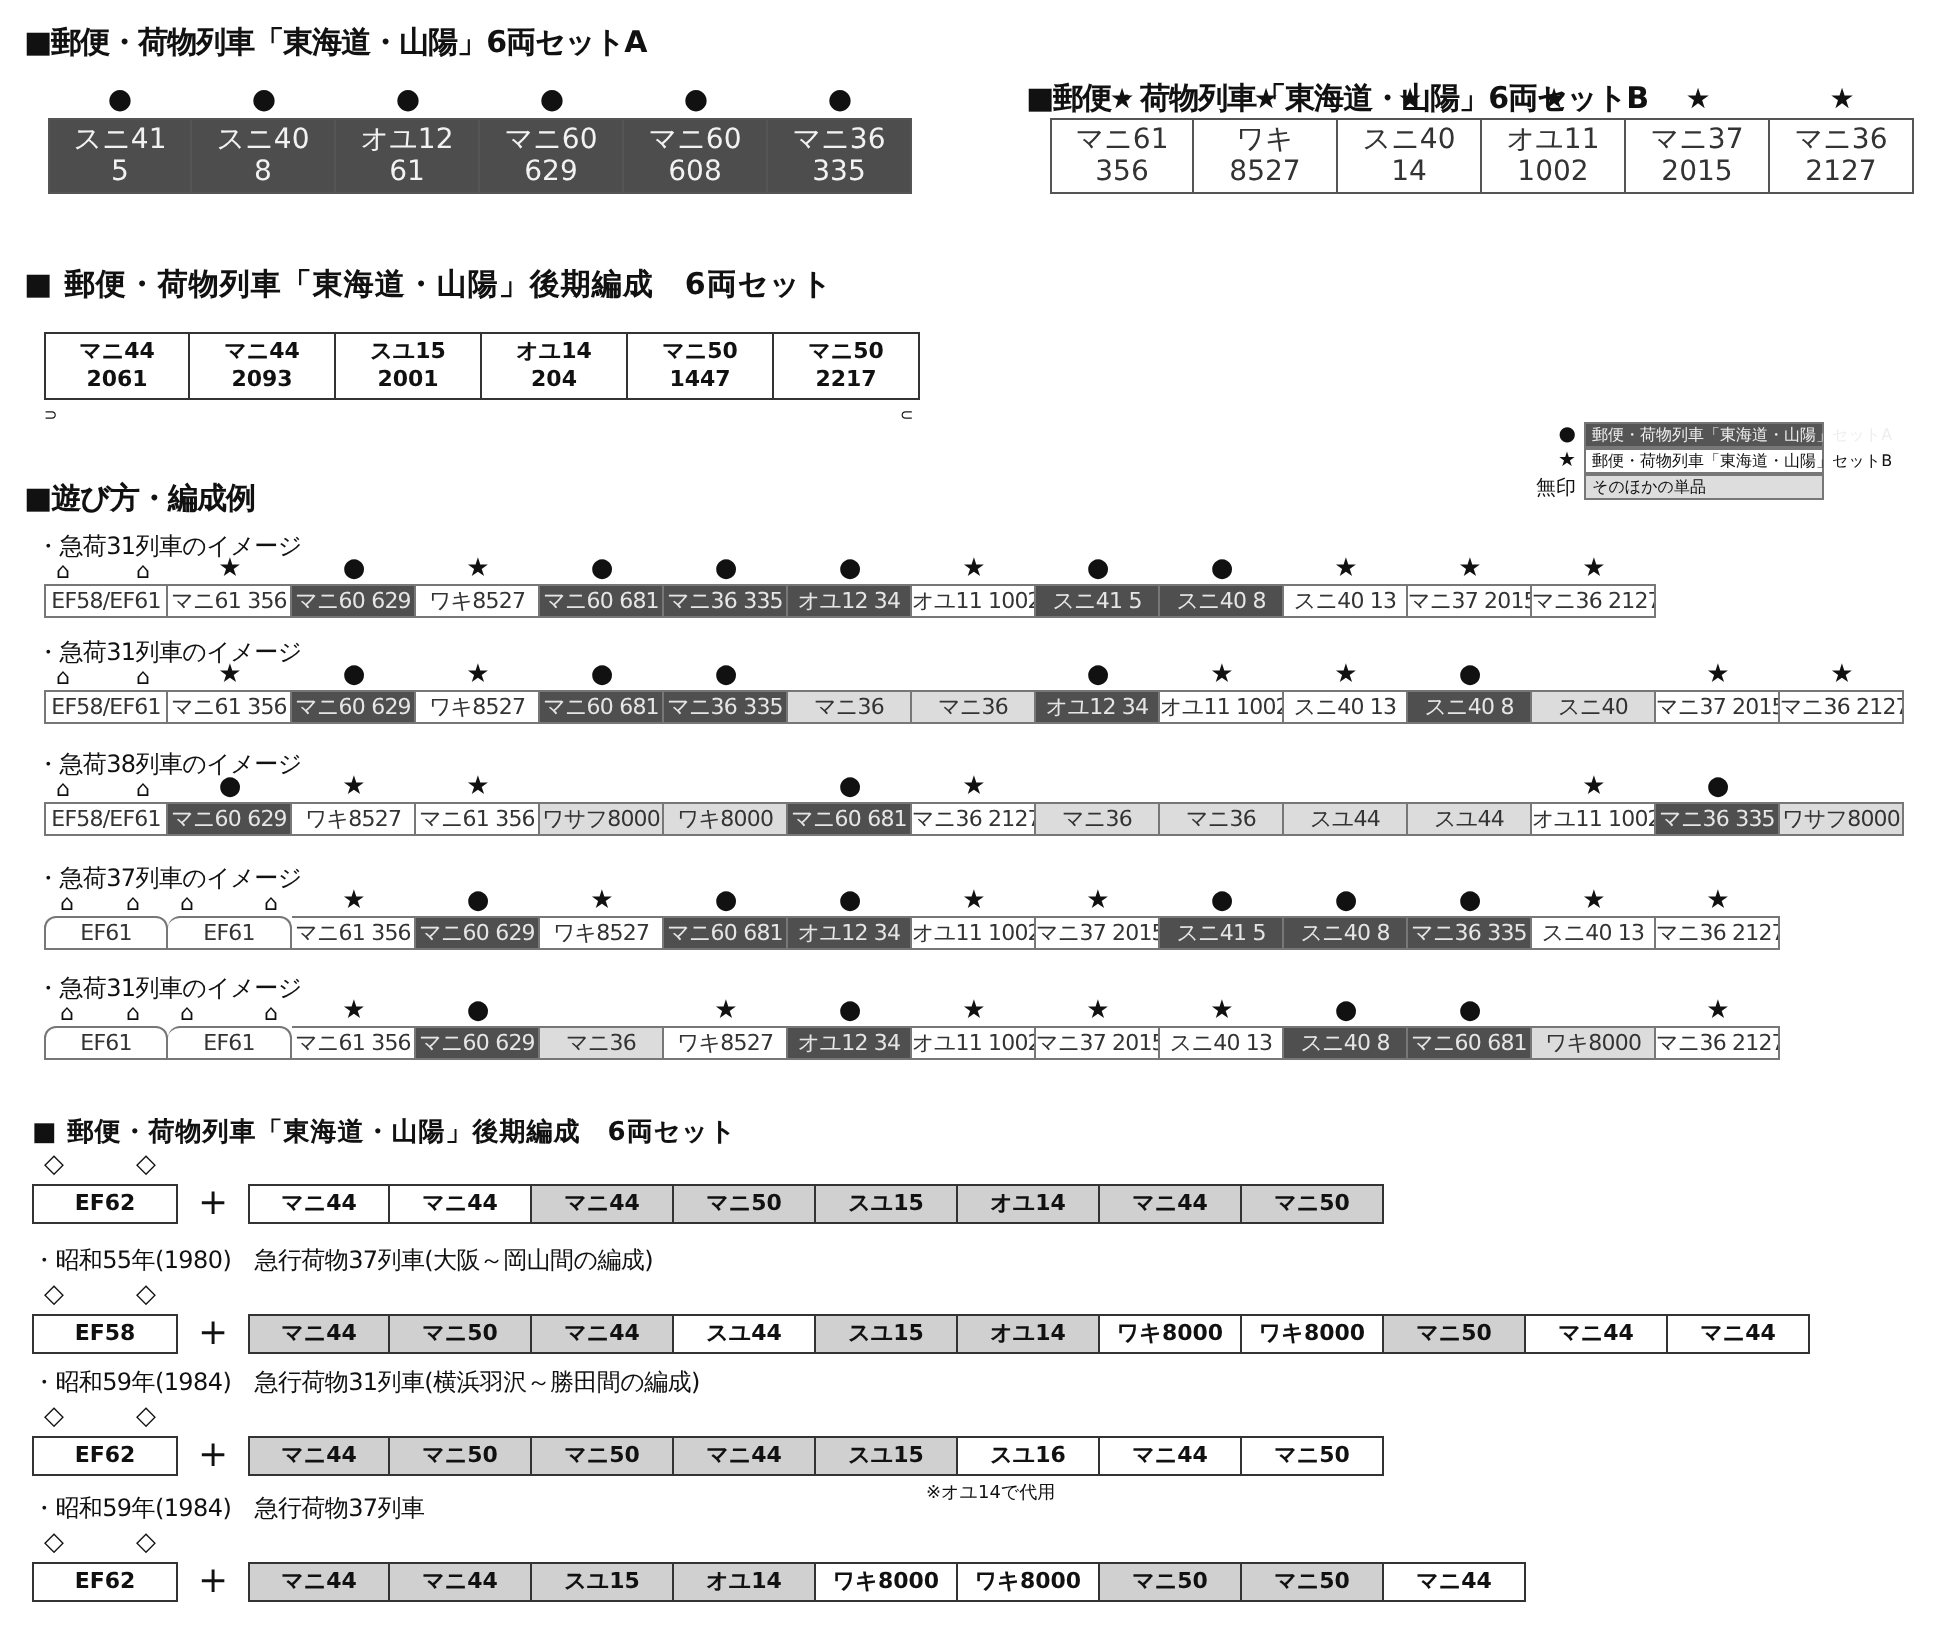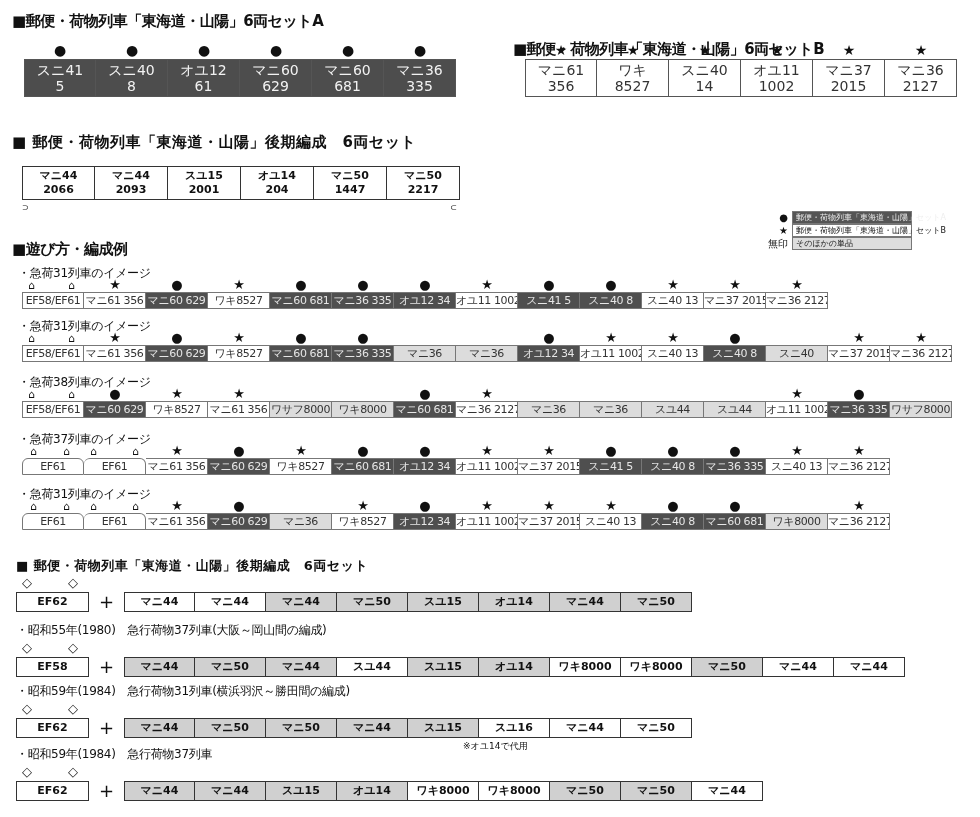--- a/index.html
+++ b/index.html
@@ -72,21 +72,21 @@
       <div class="setcar dark">
         <div>オユ12</div>
         <div>61</div>
       </div>
       <div class="setcar dark">
         <div>マニ60</div>
         <div>629</div>
       </div>
       <div class="setcar dark">
         <div>マニ60</div>
-        <div>681</div>
+        <div>608</div>
       </div>
       <div class="setcar dark">
         <div>マニ36</div>
         <div>335</div>
       </div>
     </div>
 </div>
 
 <div class="abs h1" style="left:513px;top:12px;margin-top:28px;">■郵便・荷物列車「東海道・山陽」6両セットB</div>
 <div class="abs" style="left:525px;top:41px;">
@@ -123,21 +123,21 @@
         <div>マニ36</div>
         <div>2127</div>
       </div>
     </div>
 </div>
 
 <div class="abs h2" style="left:12px;top:133px;">■ 郵便・荷物列車「東海道・山陽」後期編成　6両セット</div>
 <div class="abs setrow" style="left:22px;top:166px;" id="late-row">
     <div class="latecar">
       <div>マニ44</div>
-      <div>2066</div>
+      <div>2061</div>
     </div>
     <div class="latecar">
       <div>マニ44</div>
       <div>2093</div>
     </div>
     <div class="latecar">
       <div>スユ15</div>
       <div>2001</div>
     </div>
     <div class="latecar">

